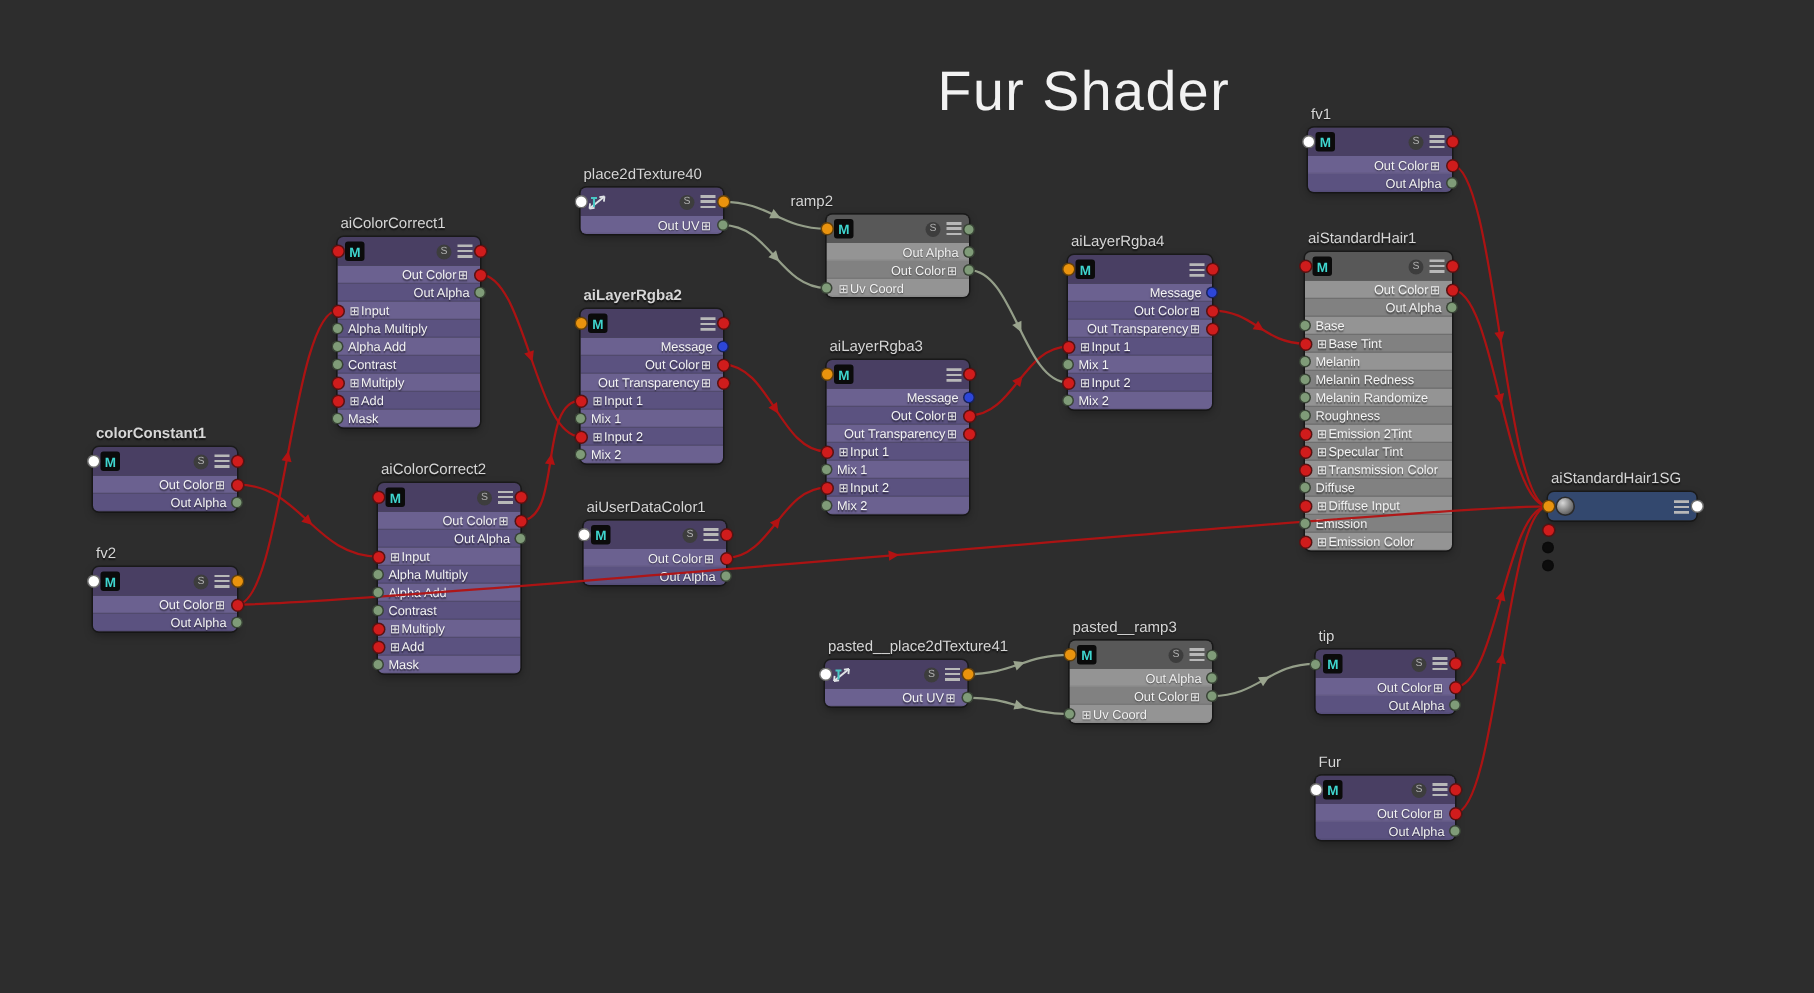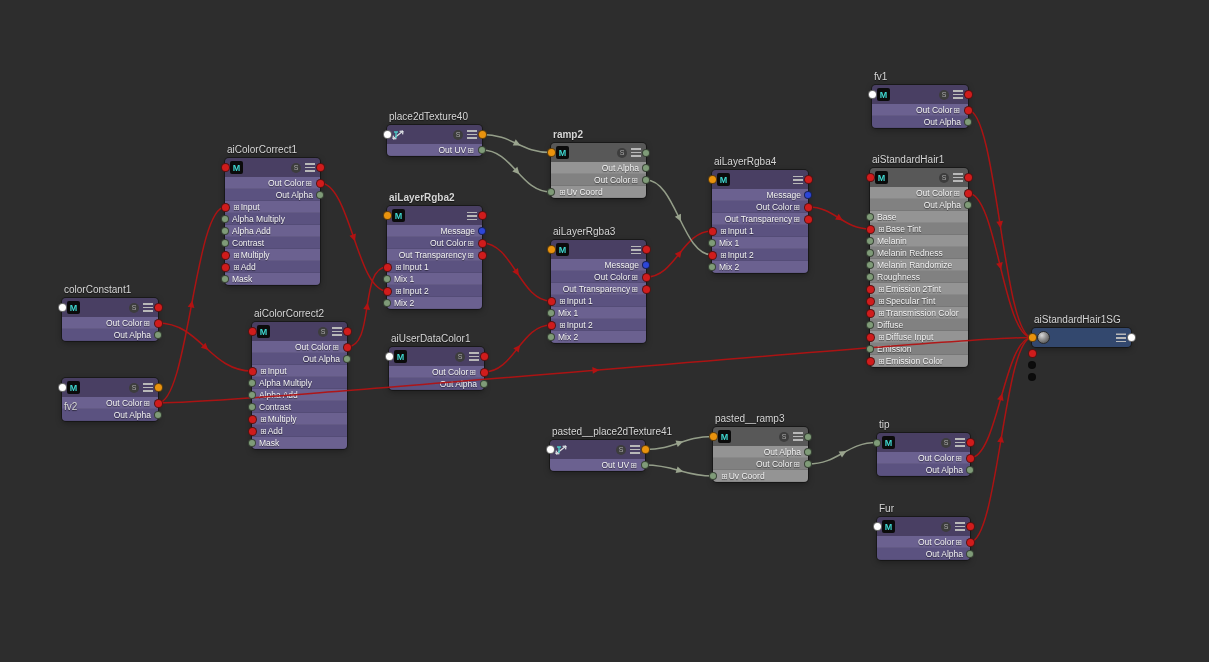--- a/index.html
+++ b/index.html
@@ -41,35 +41,36 @@
   .bars{width:10px;height:9px;
         background:repeating-linear-gradient(to bottom,#b8b8b8 0 1.7px,rgba(0,0,0,0) 1.7px 3.6px);}
   .dot{position:absolute;border-radius:50%;border:1px solid rgba(10,10,10,.6);
        box-sizing:border-box;z-index:30;}
   svg.wires{position:absolute;left:0;top:0;z-index:20;pointer-events:none;}
 </style>
 </head>
 <body>
 
 <div class="canvas" id="canvas">
-<div class="ntitle" style="left: 64px; top: 284px;">colorConstant1</div>
+  <div class="gtitle">Fur Shader</div>
+<div class="ntitle" style="left: 64px; top: 284px; font-weight: bold;">colorConstant1</div>
     <div class="node purple" style="left: 62px; top: 298px; width: 96px;">
       <div class="hdr">
         <span class="m-icon">M</span>
         <span class="badges">
           <span class="badge-s">S</span>
           <span class="bars"></span>
         </span>
       </div>
       <div class="rows">
         <div class="row r"><span>Out Color</span><span class="ex">⊞</span></div>
         <div class="row r"><span>Out Alpha</span></div>
       </div>
     </div>
-    <div class="ntitle" style="left: 64px; top: 364px; margin-top: 37px;">fv2</div>
+    <div class="ntitle" style="left: 64px; top: 364px;">fv2</div>
     <div class="node purple" style="left: 62px; top: 378px; width: 96px;">
       <div class="hdr">
         <span class="m-icon">M</span>
         <span class="badges">
           <span class="badge-s">S</span>
           <span class="bars"></span>
         </span>
       </div>
       <div class="rows">
         <div class="row r"><span>Out Color</span><span class="ex">⊞</span></div>
@@ -131,21 +132,21 @@
         </span>
         <span class="badges">
           <span class="badge-s">S</span>
           <span class="bars"></span>
         </span>
       </div>
       <div class="rows">
         <div class="row r"><span>Out UV</span><span class="ex">⊞</span></div>
       </div>
     </div>
-    <div class="ntitle" style="left: 553px; top: 129px; font-weight: bold;">ramp2</div>
+    <div class="ntitle" style="left: 527px; top: 129px;">ramp2</div>
     <div class="node gray" style="left: 551px; top: 143px; width: 95px;">
       <div class="hdr">
         <span class="m-icon">M</span>
         <span class="badges">
           <span class="badge-s">S</span>
           <span class="bars"></span>
         </span>
       </div>
       <div class="rows">
         <div class="row r"><span>Out Alpha</span></div>

